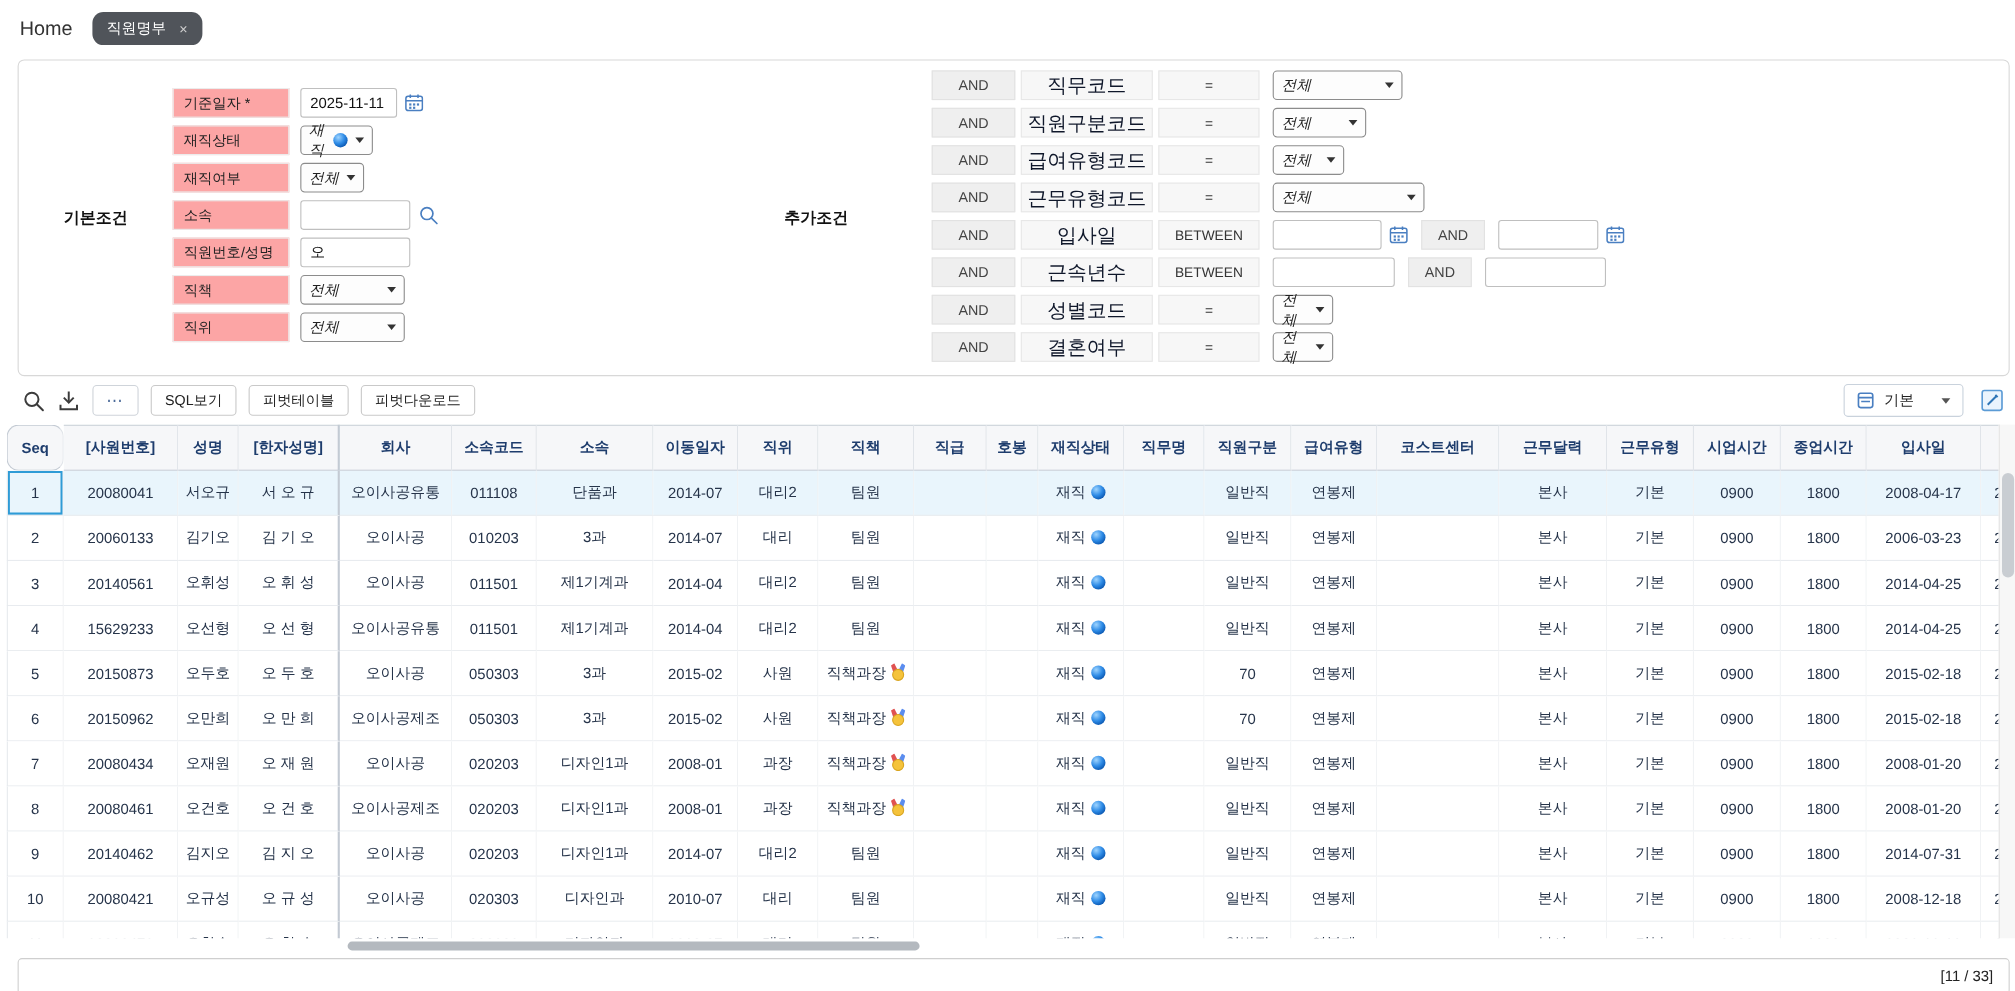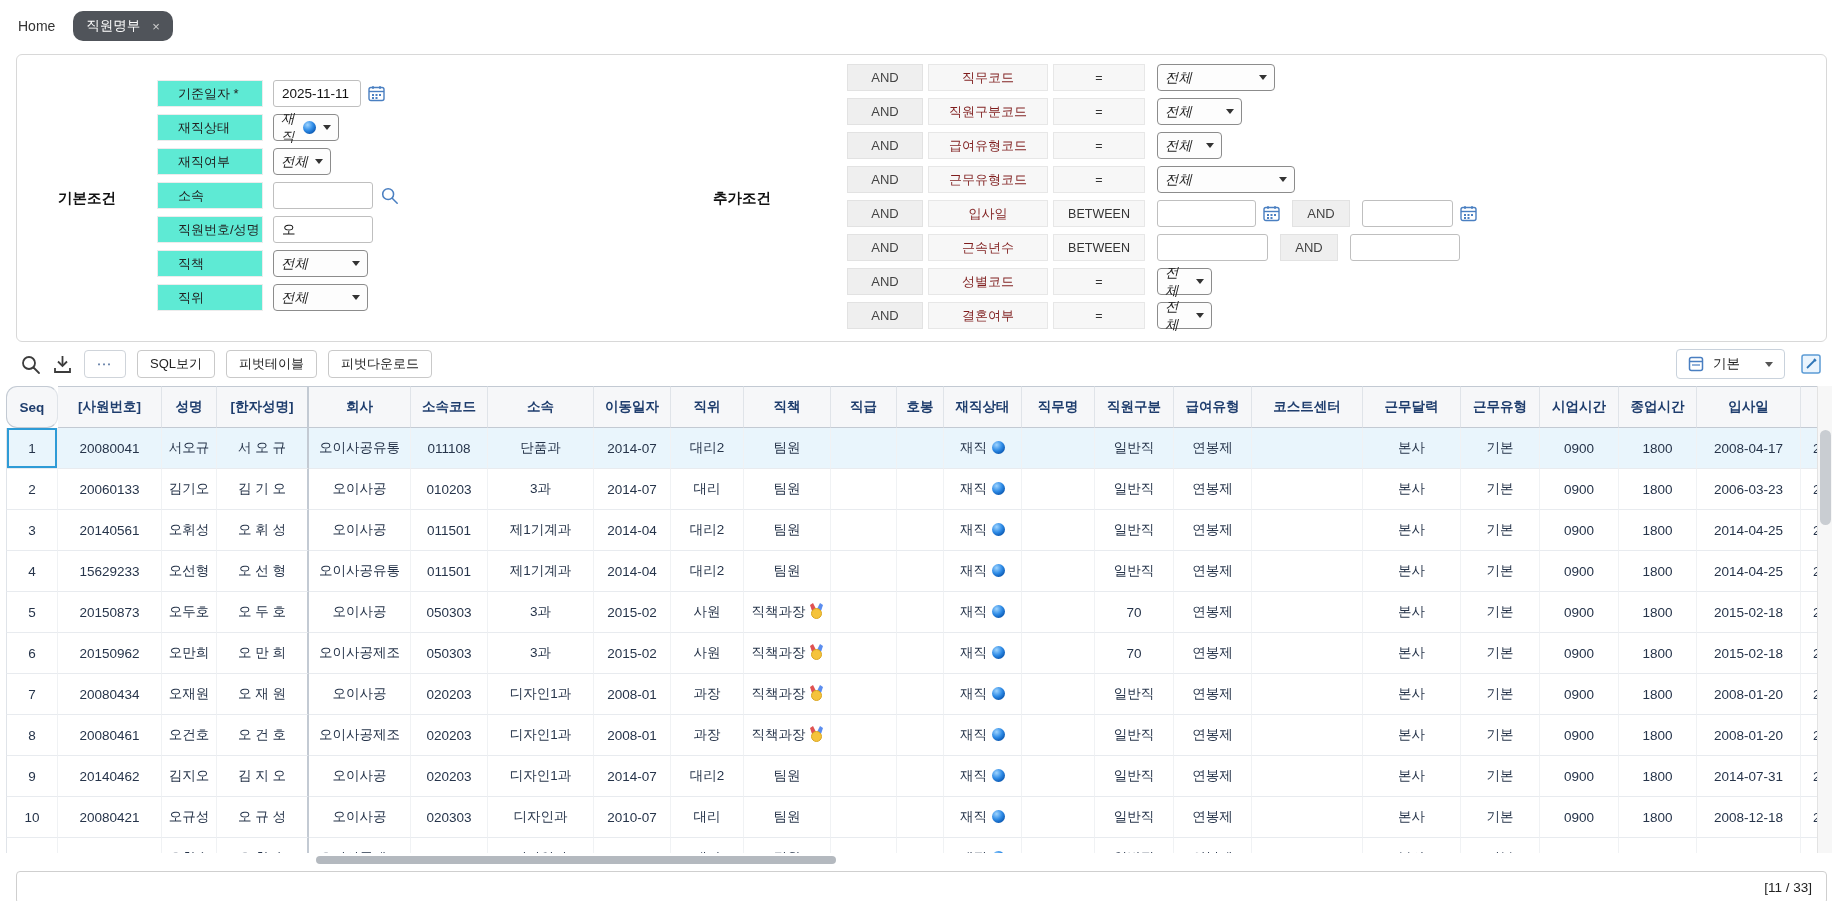--- a/index.html
+++ b/index.html
@@ -6,42 +6,42 @@
   html,body { width: 1832px; height: 901px; }
   body {
     background: #fff;
     font-family: "Liberation Sans", "DejaVu Sans", sans-serif;
     font-size: 14px; color: #222;
     overflow: hidden;
   }
 
   
   .topbar { height: 52px; display: flex; align-items: center; gap: 18px; padding-left: 18px; }
-  .home-crumb { font-size: 14px; color: #333; cursor: pointer; }
+  .home-crumb { font-size: 18px; color: #333; cursor: pointer; }
   .tab-pill {
     background: #50545a; color: #fff; border-radius: 10px; height: 30px;
     display: flex; align-items: center; gap: 12px; padding: 0 13px; font-size: 13.5px;
   }
   .tab-close { color: #cfcfcf; font-size: 13px; cursor: pointer; }
 
   
   .filter-panel {
     margin: 2px 5px 0 16px; border: 1px solid #d8d8d8; border-radius: 6px;
     height: 288px; display: flex; align-items: stretch;
   }
   .group-label { align-self: center; font-weight: 700; font-size: 14.5px; color: #111; text-align: center; flex: none; }
   .group-label.basic { width: 140px; }
   .group-label.add { width: 210px; }
   .basic-rows { width: 480px; flex: none; padding-top: 25px; }
   .add-rows { flex: 1; padding-top: 9px; }
   .frow, .arow { height: 27px; margin-bottom: 7px; display: flex; }
 
   .flabel {
-    width: 106px; height: 27px; border: 1px solid #ececec; background: #5eead4;
-    display: flex; align-items: center; padding: 0 20px; margin-right: 10px;
+    width: 106px; height: 27px; border: 1px solid #ececec; background: #fca5a5;
+    display: flex; align-items: center; padding: 0 9px; margin-right: 10px;
     font-size: 13px; color: #222; white-space: nowrap; overflow: hidden;
   }
   .ti {
     height: 27px; border: 1px solid #bfbfbf; border-radius: 3px; padding: 0 8px;
     font-family: inherit; font-size: 13.5px; color: #111; background: #fff;
   }
   .w88{width:88px}.w100{width:100px}.w99{width:99px}.w91{width:91px}.w111{width:111px}.w110{width:110px}
   .fselect {
     height: 27px; border: 1px solid #8c8c8c; border-radius: 4px; background: #fdfdfd;
     display: flex; align-items: center; padding: 0 7px; gap: 7px; font-size: 13.5px; cursor: default; font-style: italic;
@@ -50,21 +50,21 @@
     border-top: 5.5px solid #333; margin-left: auto; flex: none; }
   .sw66{width:66px}.sw58{width:58px}.sw95{width:95px}.sw118{width:118px}.sw85{width:85px}.sw65{width:65px}.sw138{width:138px}.sw55{width:55px}
 
   .and-cell, .mid-and {
     width: 76px; height: 27px; background: #efefef; border: 1px solid #e2e2e2;
     display: flex; align-items: center; justify-content: center; font-size: 13px; color: #444; margin-right: 5px; flex: none;
   }
   .mid-and { width: 58px; margin: 0 12px; }
   .cond-label {
     width: 120px; height: 27px; background: #f7f7f7; border: 1px solid #e7e7e7;
-    display: flex; align-items: center; justify-content: center; font-size: 13px; color: #7f1d1d; margin-right: 5px; flex: none;
+    display: flex; align-items: center; justify-content: center; font-size: 18px; color: #0f172a; margin-right: 5px; flex: none;
   }
   .op-cell {
     width: 92px; height: 27px; background: #f7f7f7; border: 1px solid #e7e7e7;
     display: flex; align-items: center; justify-content: center; font-size: 12.5px; color: #333; margin-right: 12px; flex: none;
   }
   .ghost-btn { background: none; border: none; padding: 0; margin-left: 7px; display: flex; align-items: center; cursor: pointer; }
 
   
   .toolbar { height: 44px; display: flex; align-items: center; gap: 11px; padding: 0 6px 0 20px; }
   .icon-plain { background: none; border: none; padding: 0; display: flex; align-items: center; cursor: pointer; }

